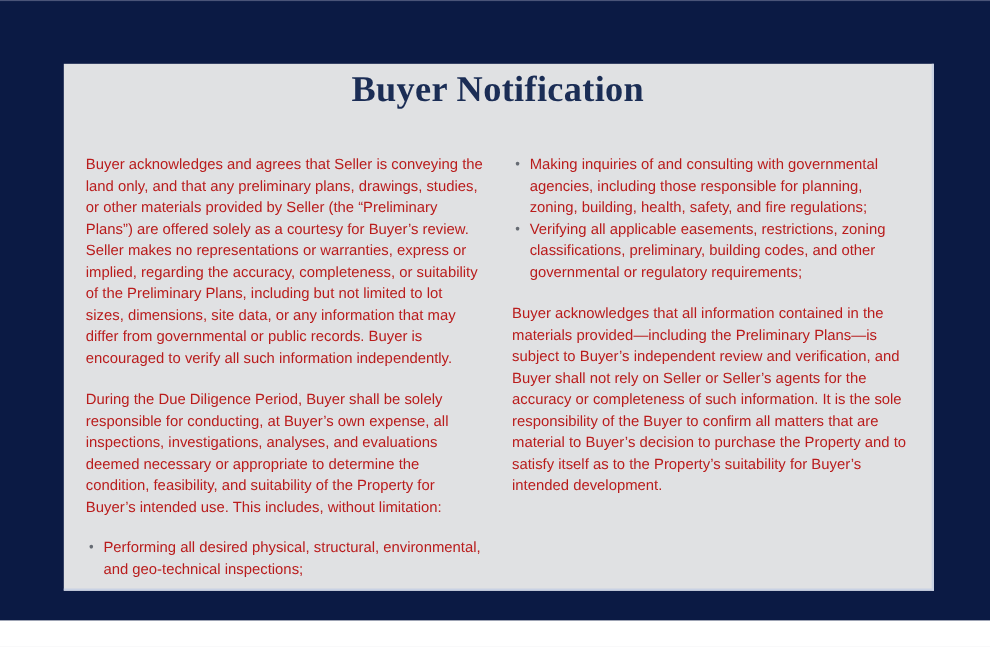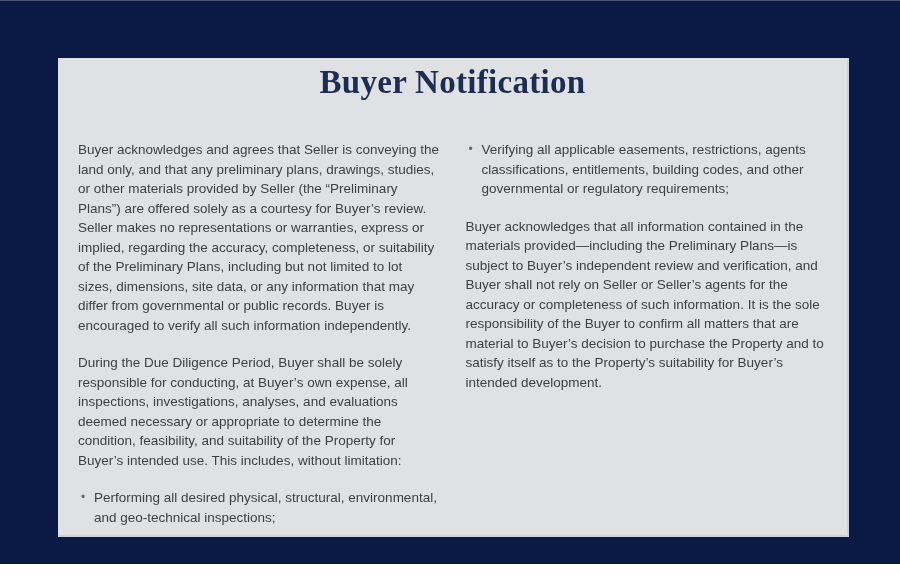--- a/index.html
+++ b/index.html
@@ -45,21 +45,21 @@
     font-size: 33px;
     line-height: 44px;
     letter-spacing: 0.3px;
     color: #1b2d55;
     text-align: center;
   }
   .columns {
     display: flex;
     gap: 26px;
     margin-top: 36px;
-    color: #404040;
+    color: #b91c1c;
     font-size: 13.5px;
     line-height: 19.5px;
   }
   .col {
     flex: 1;
     min-width: 0;
   }
   .col p {
     margin: 0 0 18px 0;
   }
@@ -101,20 +101,21 @@
       <div class="col">
         <p>Buyer acknowledges and agrees that Seller is conveying the land only, and that any preliminary plans, drawings, studies, or other materials provided by Seller (the “Preliminary Plans”) are offered solely as a courtesy for Buyer’s review. Seller makes no representations or warranties, express or implied, regarding the accuracy, completeness, or suitability of the Preliminary Plans, including but not limited to lot sizes, dimensions, site data, or any information that may differ from governmental or public records. Buyer is encouraged to verify all such information independently.</p>
         <p>During the Due Diligence Period, Buyer shall be solely responsible for conducting, at Buyer’s own expense, all inspections, investigations, analyses, and evaluations deemed necessary or appropriate to determine the condition, feasibility, and suitability of the Property for Buyer’s intended use. This includes, without limitation:</p>
         <ul class="bullet-list">
           <li>Performing all desired physical, structural, environmental, and geo-technical inspections;</li>
         </ul>
       </div>
 
       <div class="col">
         <ul class="bullet-list">
-          <li>Verifying all applicable easements, restrictions, agents classifications, entitlements, building codes, and other governmental or regulatory requirements;</li>
+          <li>Making inquiries of and consulting with governmental agencies, including those responsible for planning, zoning, building, health, safety, and fire regulations;</li>
+          <li>Verifying all applicable easements, restrictions, zoning classifications, preliminary, building codes, and other governmental or regulatory requirements;</li>
         </ul>
         <p>Buyer acknowledges that all information contained in the materials provided—including the Preliminary Plans—is subject to Buyer’s independent review and verification, and Buyer shall not rely on Seller or Seller’s agents for the accuracy or completeness of such information. It is the sole responsibility of the Buyer to confirm all matters that are material to Buyer’s decision to purchase the Property and to satisfy itself as to the Property’s suitability for Buyer’s intended development.</p>
       </div>
 
     </div>
   </div>
 </div>
 
 </body></html>

